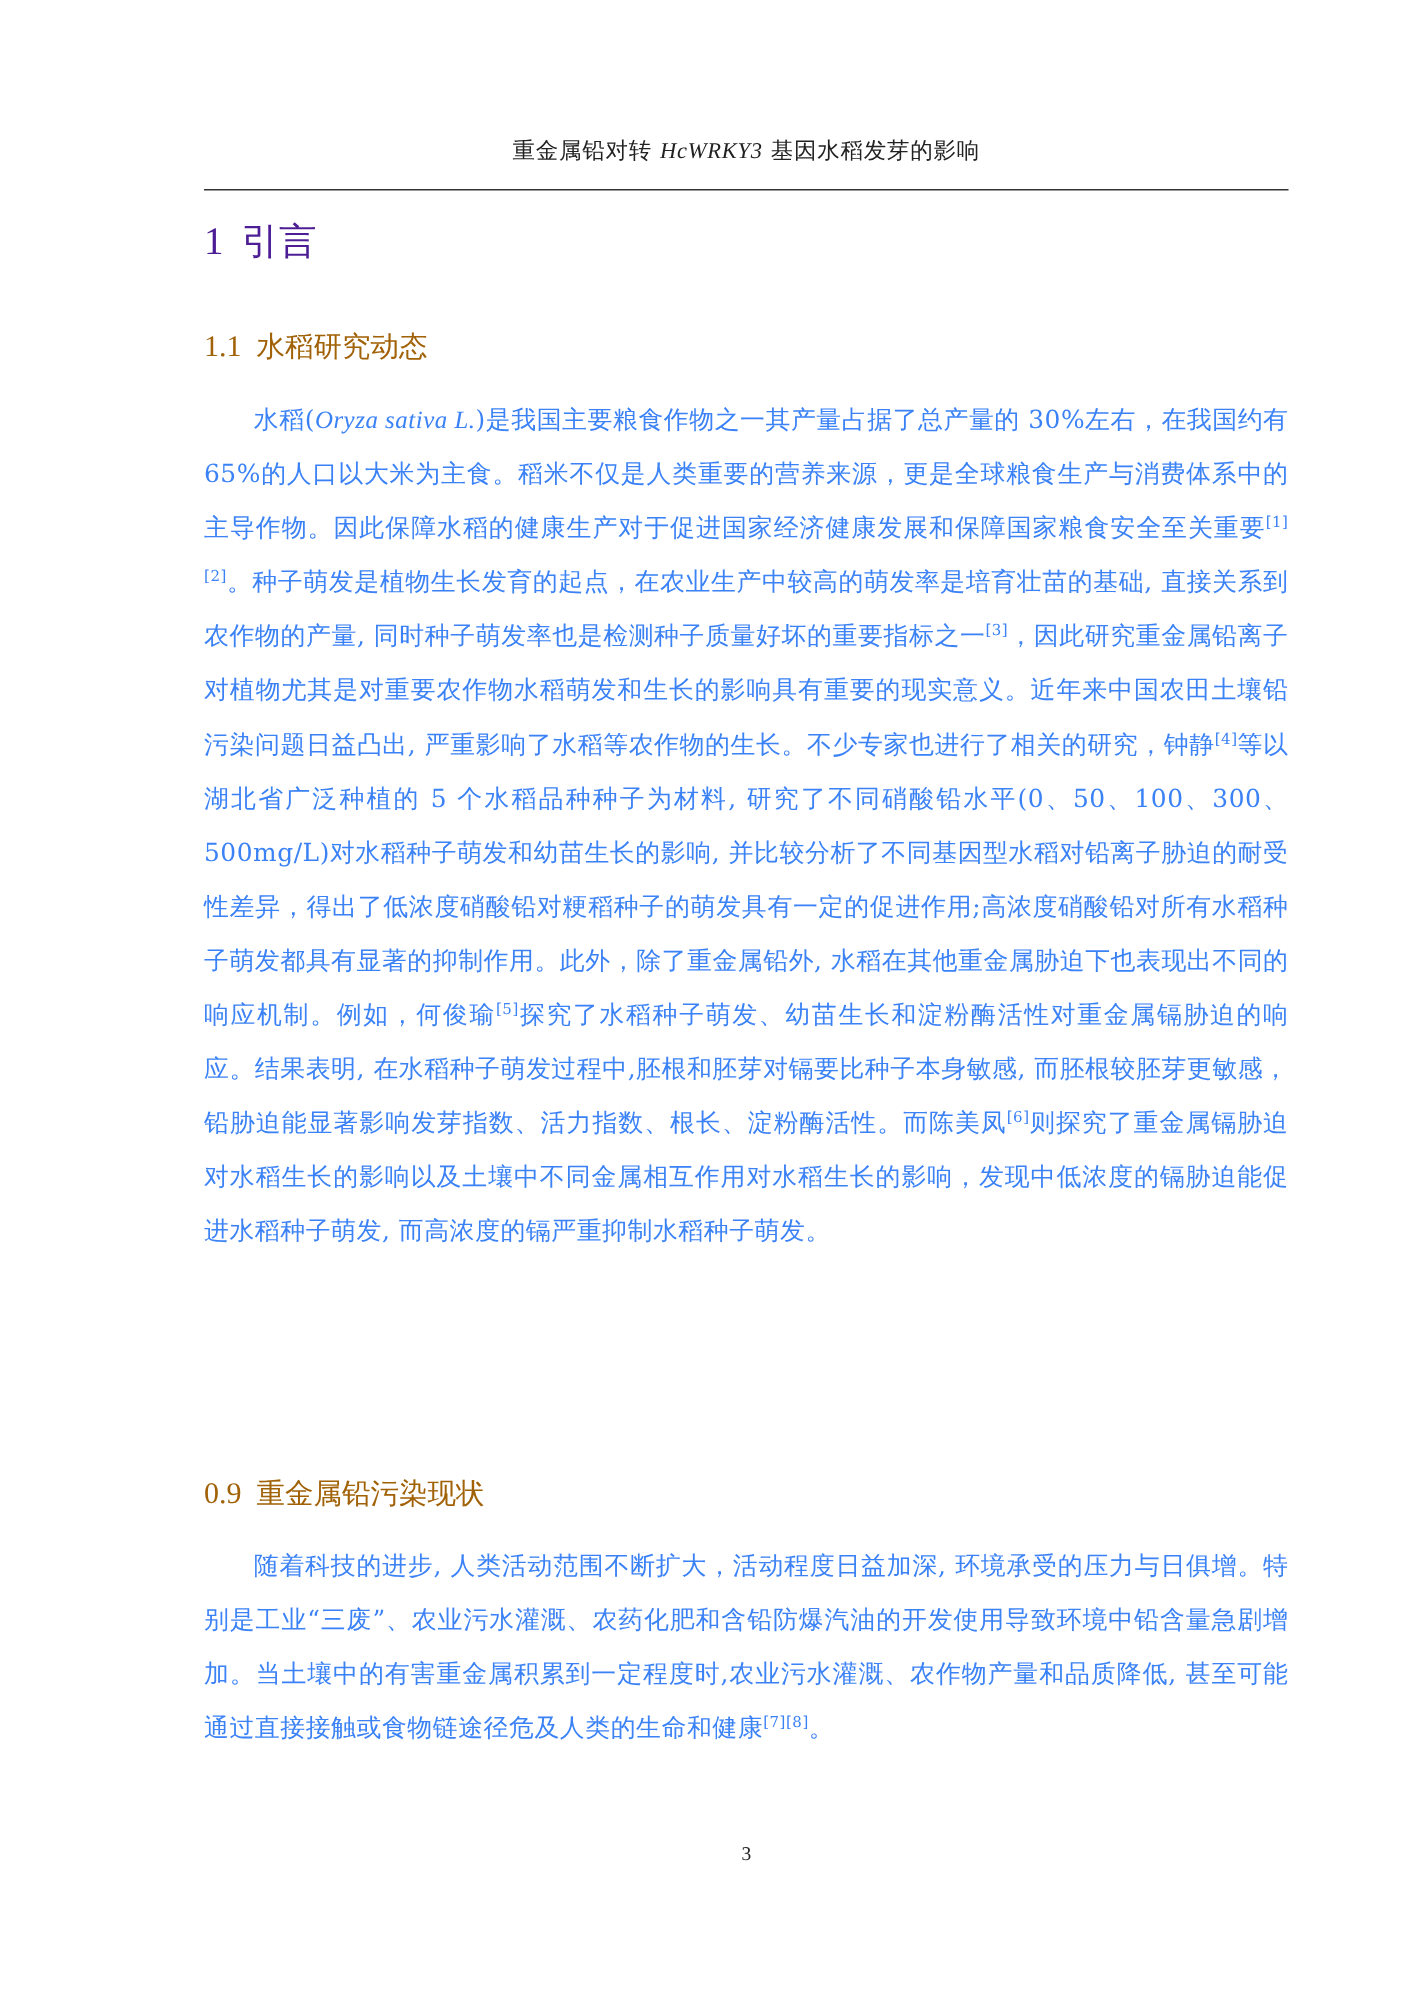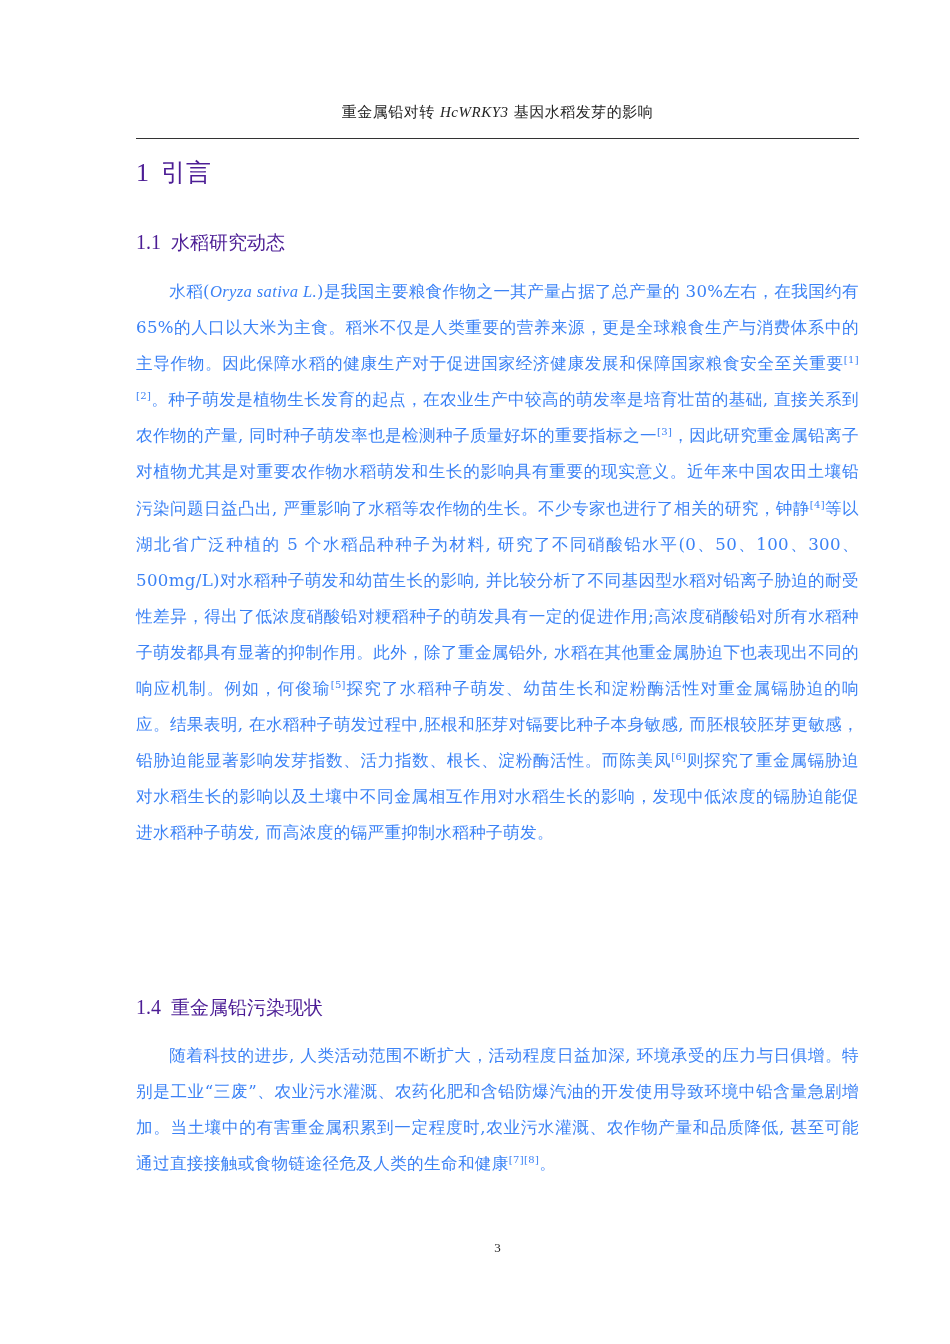--- a/index.html
+++ b/index.html
@@ -1,26 +1,26 @@
 <!DOCTYPE html>
 <html><head>
 <meta charset="utf-8">
 <style>
   html, body { margin: 0; padding: 0; background: #ffffff; }
   body { width: 950px; height: 1344px; position: relative; overflow: hidden;
          font-family: "DejaVu Serif", "Liberation Serif", serif; color: #111; }
-  .page { position: absolute; left: 0; top: 12px; width: 950px; height: 1032px; background: #fff; }
+  .page { position: absolute; left: 0; top: 0; width: 950px; height: 1032px; background: #fff; }
   .running-header { position: absolute; top: 91px; left: 136px; width: 723px; text-align: center;
                     font-size: 15px; color: #222; letter-spacing: 0.5px; }
   .running-header i { font-family: "Liberation Serif", serif; font-style: italic; }
   .header-rule { position: absolute; top: 126px; left: 136px; width: 723px; height: 0; border-top: 1.2px solid #333; }
   .h1 { position: absolute; top: 144px; left: 136px; font-family: "DejaVu Sans", sans-serif;
         font-size: 25px; color: #4c1d95; }
   .h1 .num { font-family: "Liberation Serif", serif; font-size: 26px; margin-right: 12px; }
-  .h2 { position: absolute; left: 136px; font-family: "DejaVu Sans", sans-serif; font-size: 19px; color: #4c1d95; }
+  .h2 { position: absolute; left: 136px; font-family: "DejaVu Sans", sans-serif; font-size: 19px; color: #a16207; }
   .h2 .num { font-family: "Liberation Serif", serif; font-size: 20px; margin-right: 10px; }
   .para { position: absolute; left: 136px; width: 723px; font-size: 16.6px; line-height: 36.1px;
           text-align: justify; text-indent: 2em; color: #3b82f6; letter-spacing: 0.35px; }
   .para i { font-family: "Liberation Serif", serif; font-style: italic; }
   .para sup { font-size: 10px; line-height: 0; vertical-align: 6px; }
   .page-number { position: absolute; top: 1228px; left: 136px; width: 723px; text-align: center;
                  font-family: "Liberation Serif", serif; font-size: 13px; color: #222; }
 </style>
 </head>
 <body>
@@ -34,19 +34,19 @@
     <span class="num">1</span><span>引言</span>
   </div>
 
   <div class="h2" style="top:218px;">
     <span class="num">1.1</span><span>水稻研究动态</span>
   </div>
 
   <p class="para" style="top:262px; margin:0;"><span>水稻(</span><i>Oryza sativa L.</i><span>)是我国主要粮食作物之一其产量占据了总产量的 30%左右，在我国约有 65%的人口以大米为主食。稻米不仅是人类重要的营养来源，更是全球粮食生产与消费体系中的主导作物。因此保障水稻的健康生产对于促进国家经济健康发展和保障国家粮食安全至关重要</span><sup>[1][2]</sup><span>。种子萌发是植物生长发育的起点，在农业生产中较高的萌发率是培育壮苗的基础, 直接关系到农作物的产量, 同时种子萌发率也是检测种子质量好坏的重要指标之一</span><sup>[3]</sup><span>，因此研究重金属铅离子对植物尤其是对重要农作物水稻萌发和生长的影响具有重要的现实意义。近年来中国农田土壤铅污染问题日益凸出, 严重影响了水稻等农作物的生长。不少专家也进行了相关的研究，钟静</span><sup>[4]</sup><span>等以湖北省广泛种植的 5 个水稻品种种子为材料, 研究了不同硝酸铅水平(0、50、100、300、500mg/L)对水稻种子萌发和幼苗生长的影响, 并比较分析了不同基因型水稻对铅离子胁迫的耐受性差异，得出了低浓度硝酸铅对粳稻种子的萌发具有一定的促进作用;高浓度硝酸铅对所有水稻种子萌发都具有显著的抑制作用。此外，除了重金属铅外, 水稻在其他重金属胁迫下也表现出不同的响应机制。例如，何俊瑜</span><sup>[5]</sup><span>探究了水稻种子萌发、幼苗生长和淀粉酶活性对重金属镉胁迫的响应。结果表明, 在水稻种子萌发过程中,胚根和胚芽对镉要比种子本身敏感, 而胚根较胚芽更敏感，铅胁迫能显著影响发芽指数、活力指数、根长、淀粉酶活性。而陈美凤</span><sup>[6]</sup><span>则探究了重金属镉胁迫对水稻生长的影响以及土壤中不同金属相互作用对水稻生长的影响，发现中低浓度的镉胁迫能促进水稻种子萌发, 而高浓度的镉严重抑制水稻种子萌发。</span></p>
 
   <div class="h2" style="top:983px;">
-    <span class="num">1.4</span><span>重金属铅污染现状</span>
+    <span class="num">0.9</span><span>重金属铅污染现状</span>
   </div>
 
   <p class="para" style="top:1026px; margin:0;"><span>随着科技的进步, 人类活动范围不断扩大，活动程度日益加深, 环境承受的压力与日俱增。特别是工业“三废”、农业污水灌溉、农药化肥和含铅防爆汽油的开发使用导致环境中铅含量急剧增加。当土壤中的有害重金属积累到一定程度时,农业污水灌溉、农作物产量和品质降低, 甚至可能通过直接接触或食物链途径危及人类的生命和健康</span><sup>[7][8]</sup><span>。</span></p>
 
   <div class="page-number">3</div>
 </div>
 
 </body></html>

